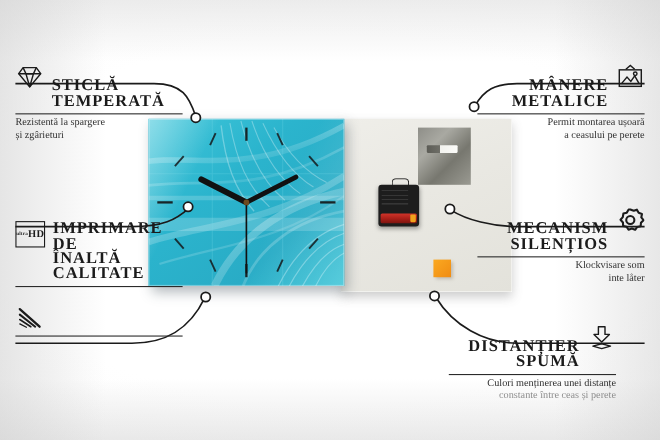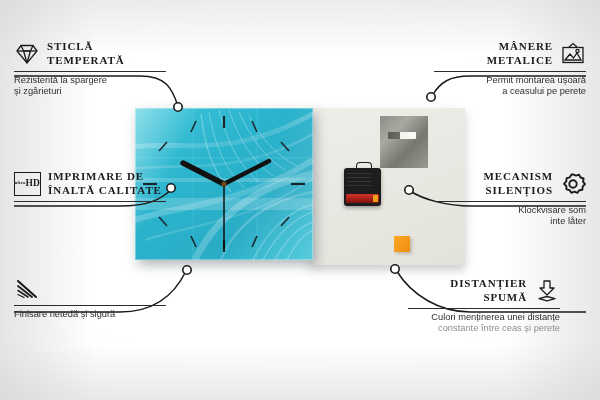--- a/index.html
+++ b/index.html
@@ -21,28 +21,29 @@
 
   
   #lines{position:absolute;left:0;top:0;width:600px;height:400px;}
 
   
   .callout{position:absolute;}
   .callout .row{display:flex;align-items:center;gap:7px;}
   .callout.right .row{justify-content:flex-end;}
   .ttl{
     font-family:"Liberation Serif",serif;
-    font-size:11px;font-weight:700;letter-spacing:.9px;
+    font-size:15px;font-weight:700;letter-spacing:.9px;
     color:#1b1b1b;line-height:13.5px;text-transform:uppercase;
     white-space:pre-line;
+    margin-top:32px;
   }
   .callout.right .ttl{text-align:right;}
   .rule{height:0;border-top:1.1px solid #2b2b2b;margin-top:4px;}
   .desc{
-    font-family:Liberation Sans, sans-serif;
+    font-family:Liberation Serif, serif;
     font-size:9.3px;line-height:11.4px;color:#2f2f2f;
     margin-top:3px;white-space:pre-line;
   }
   .callout.right .desc{text-align:right;}
   .desc .faint{color:#8d8d8d;padding-left:12px;}
 
   .ico{width:26px;height:24px;flex:0 0 26px;display:block;}
 
   
   #c-glass{left:14px;top:40px;width:152px;}
@@ -278,21 +279,20 @@
       <svg class="ico" viewBox="0 0 26 24">
         <g fill="none" stroke="#1b1b1b" stroke-linecap="round">
           <path d="M4,4 L22,20" stroke-width="2.1"></path>
           <path d="M4,9 L18,20" stroke-width="1.8"></path>
           <path d="M4,13.5 L14,20" stroke-width="1.5"></path>
           <path d="M4,17.5 L10,20.5" stroke-width="1.2"></path>
         </g>
       </svg>
     </div>
     <div class="rule"></div>
-    <div class="desc">Finisare netedă și sigură</div>
   </div>
 
   <div class="callout right" id="c-mech">
     <div class="row">
       <div class="ttl">MECANISM
 SILENȚIOS</div>
       <svg class="ico" viewBox="0 0 26 24">
         <g fill="none" stroke="#1b1b1b" stroke-width="1.9">
           <path d="M13,2.4 l3.1,1.2 2.9,-1 1.6,2.9 3,1 -0.6,3.2 2,2.5 -2.3,2.3 -0.3,3.2 -3.1,0.6 -1.9,2.6 -3,-1.2 -3,1.1 -1.8,-2.7 -3.1,-0.7 -0.2,-3.2 -2.2,-2.4 2.1,-2.4 0.5,-3.2 3.1,-0.9 1.7,-2.8 Z" stroke-linejoin="round"></path>
           <circle cx="13" cy="12" r="3.7"></circle>

